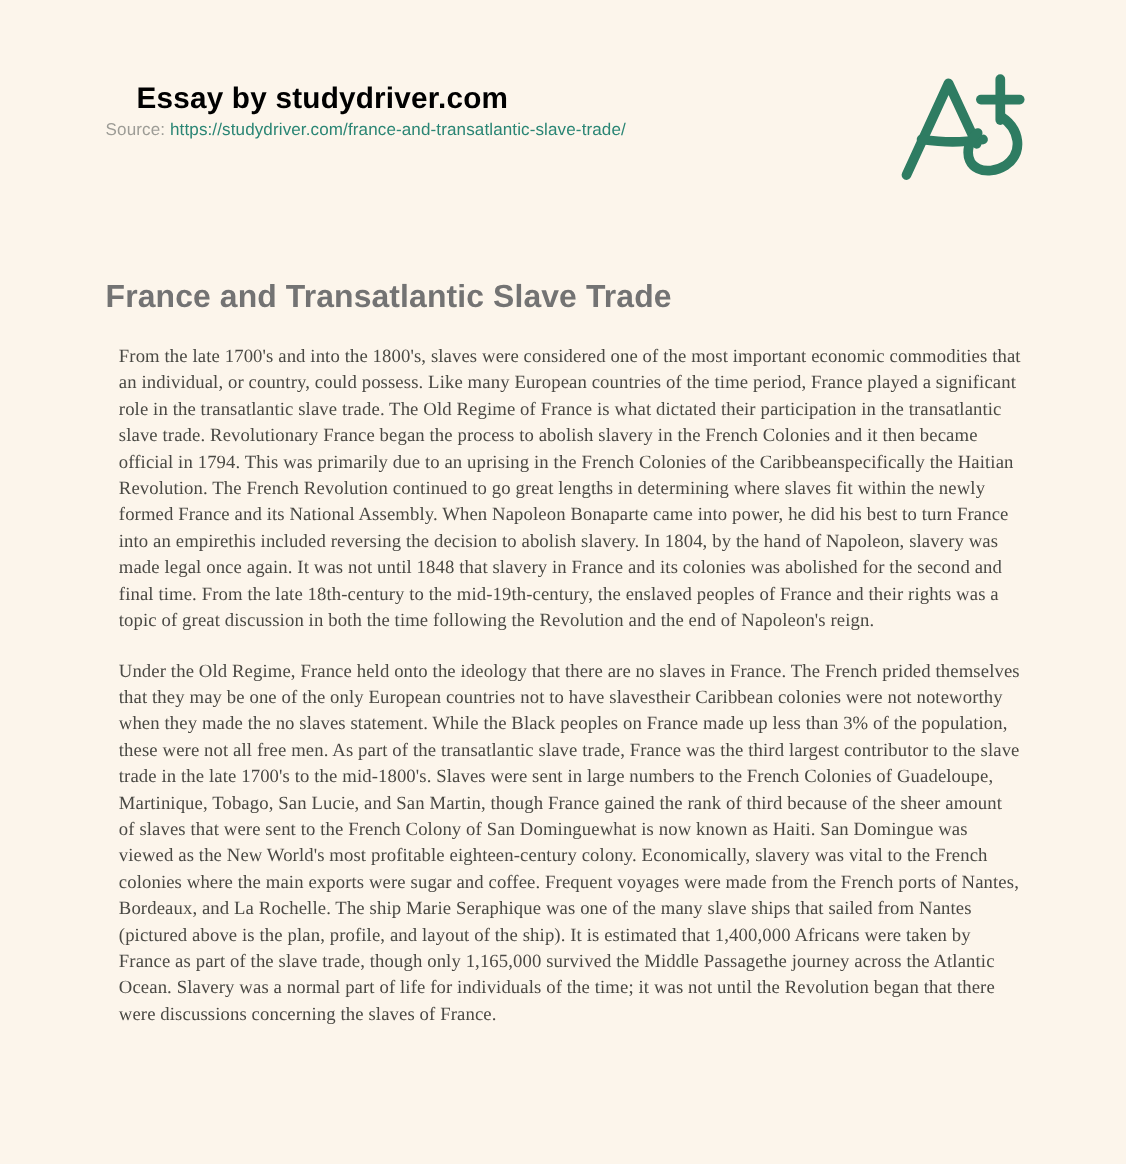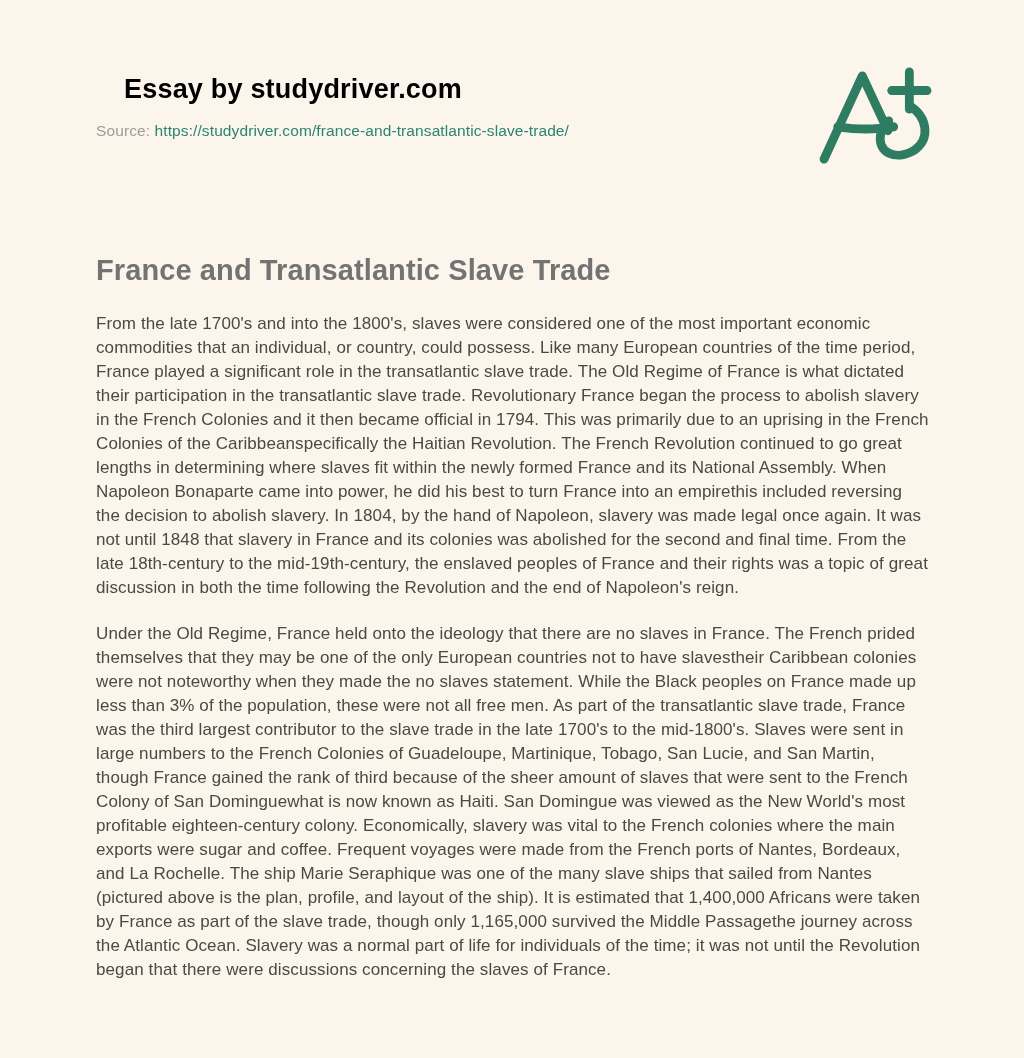--- a/index.html
+++ b/index.html
@@ -25,21 +25,21 @@
     top: 74px;
     font-size: 27px;
     font-weight: 700;
     color: #000000;
     letter-spacing: 0.2px;
     margin-left: 28px;
   }
   .source-line {
     position: absolute;
     left: 96px;
-    top: 122px;
+    top: 110px;
     font-size: 15.5px;
     color: #9d9c96;
     letter-spacing: 0.1px;
   }
   .source-link {
     color: #2a8574;
     text-decoration: none;
     cursor: pointer;
   }
   .logo {
@@ -63,21 +63,22 @@
     position: absolute;
     left: 96px;
     top: 312px;
     width: 833px;
     font-size: 17px;
     line-height: 24px;
     color: #4a4944;
     letter-spacing: 0.1px;
   }
   .article-body p {
-    margin: 0 0 22px 0;
+    margin: 0 0 22px 12px;
+    font-family: Liberation Serif, serif;
   }
 </style>
 </head>
 <body>
 
 <div class="page">
 
   <div class="header-title">Essay by studydriver.com</div>
 
   <div class="source-line">

